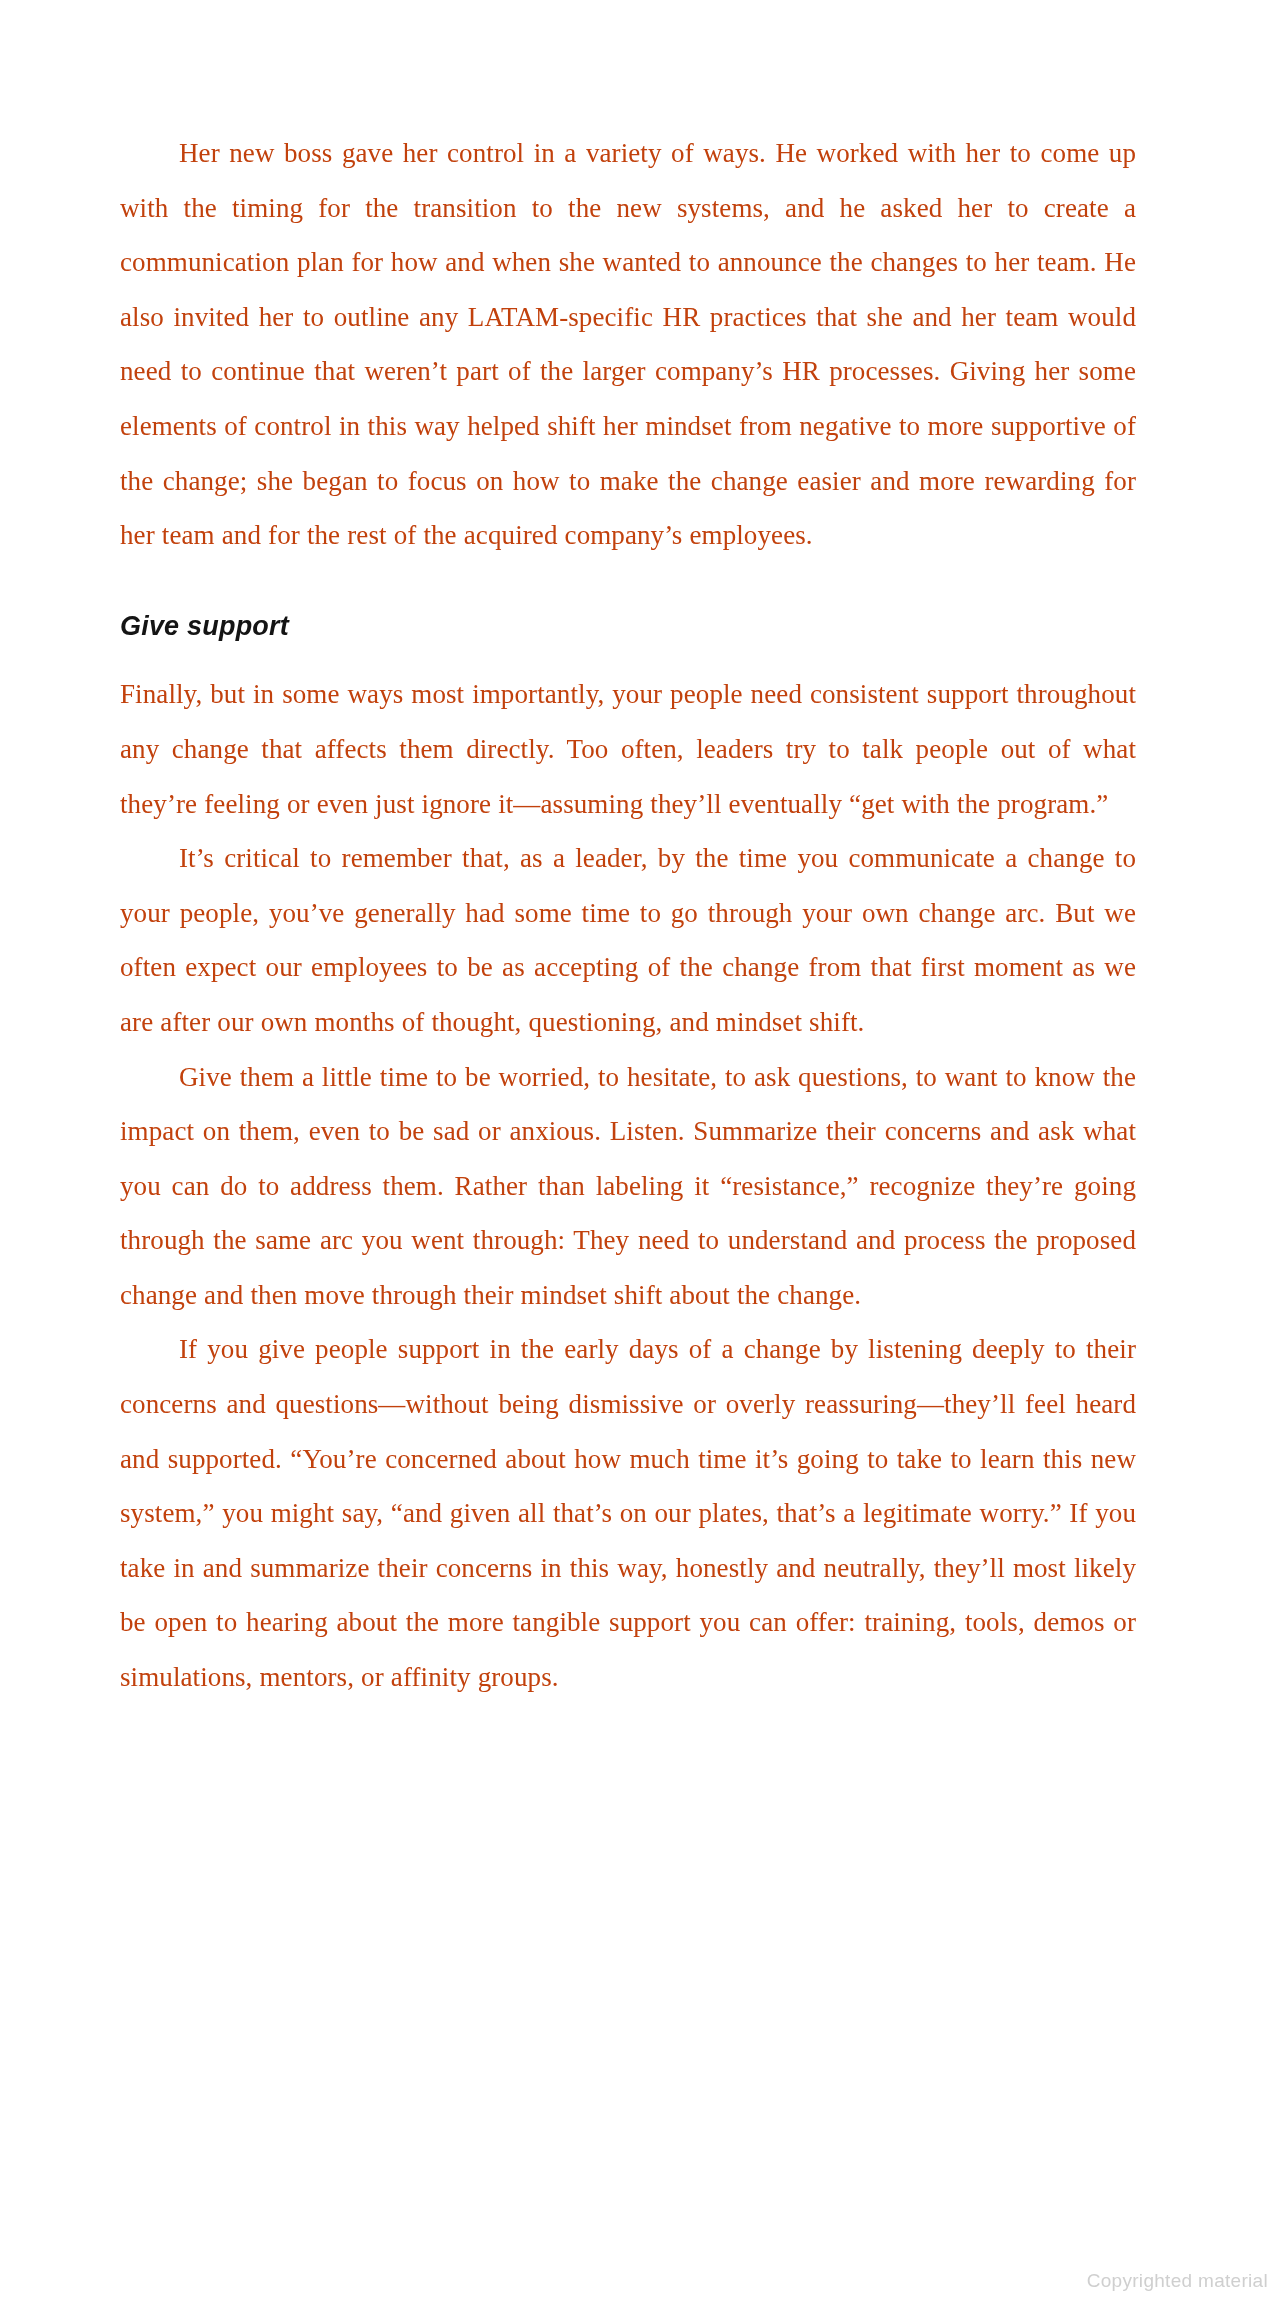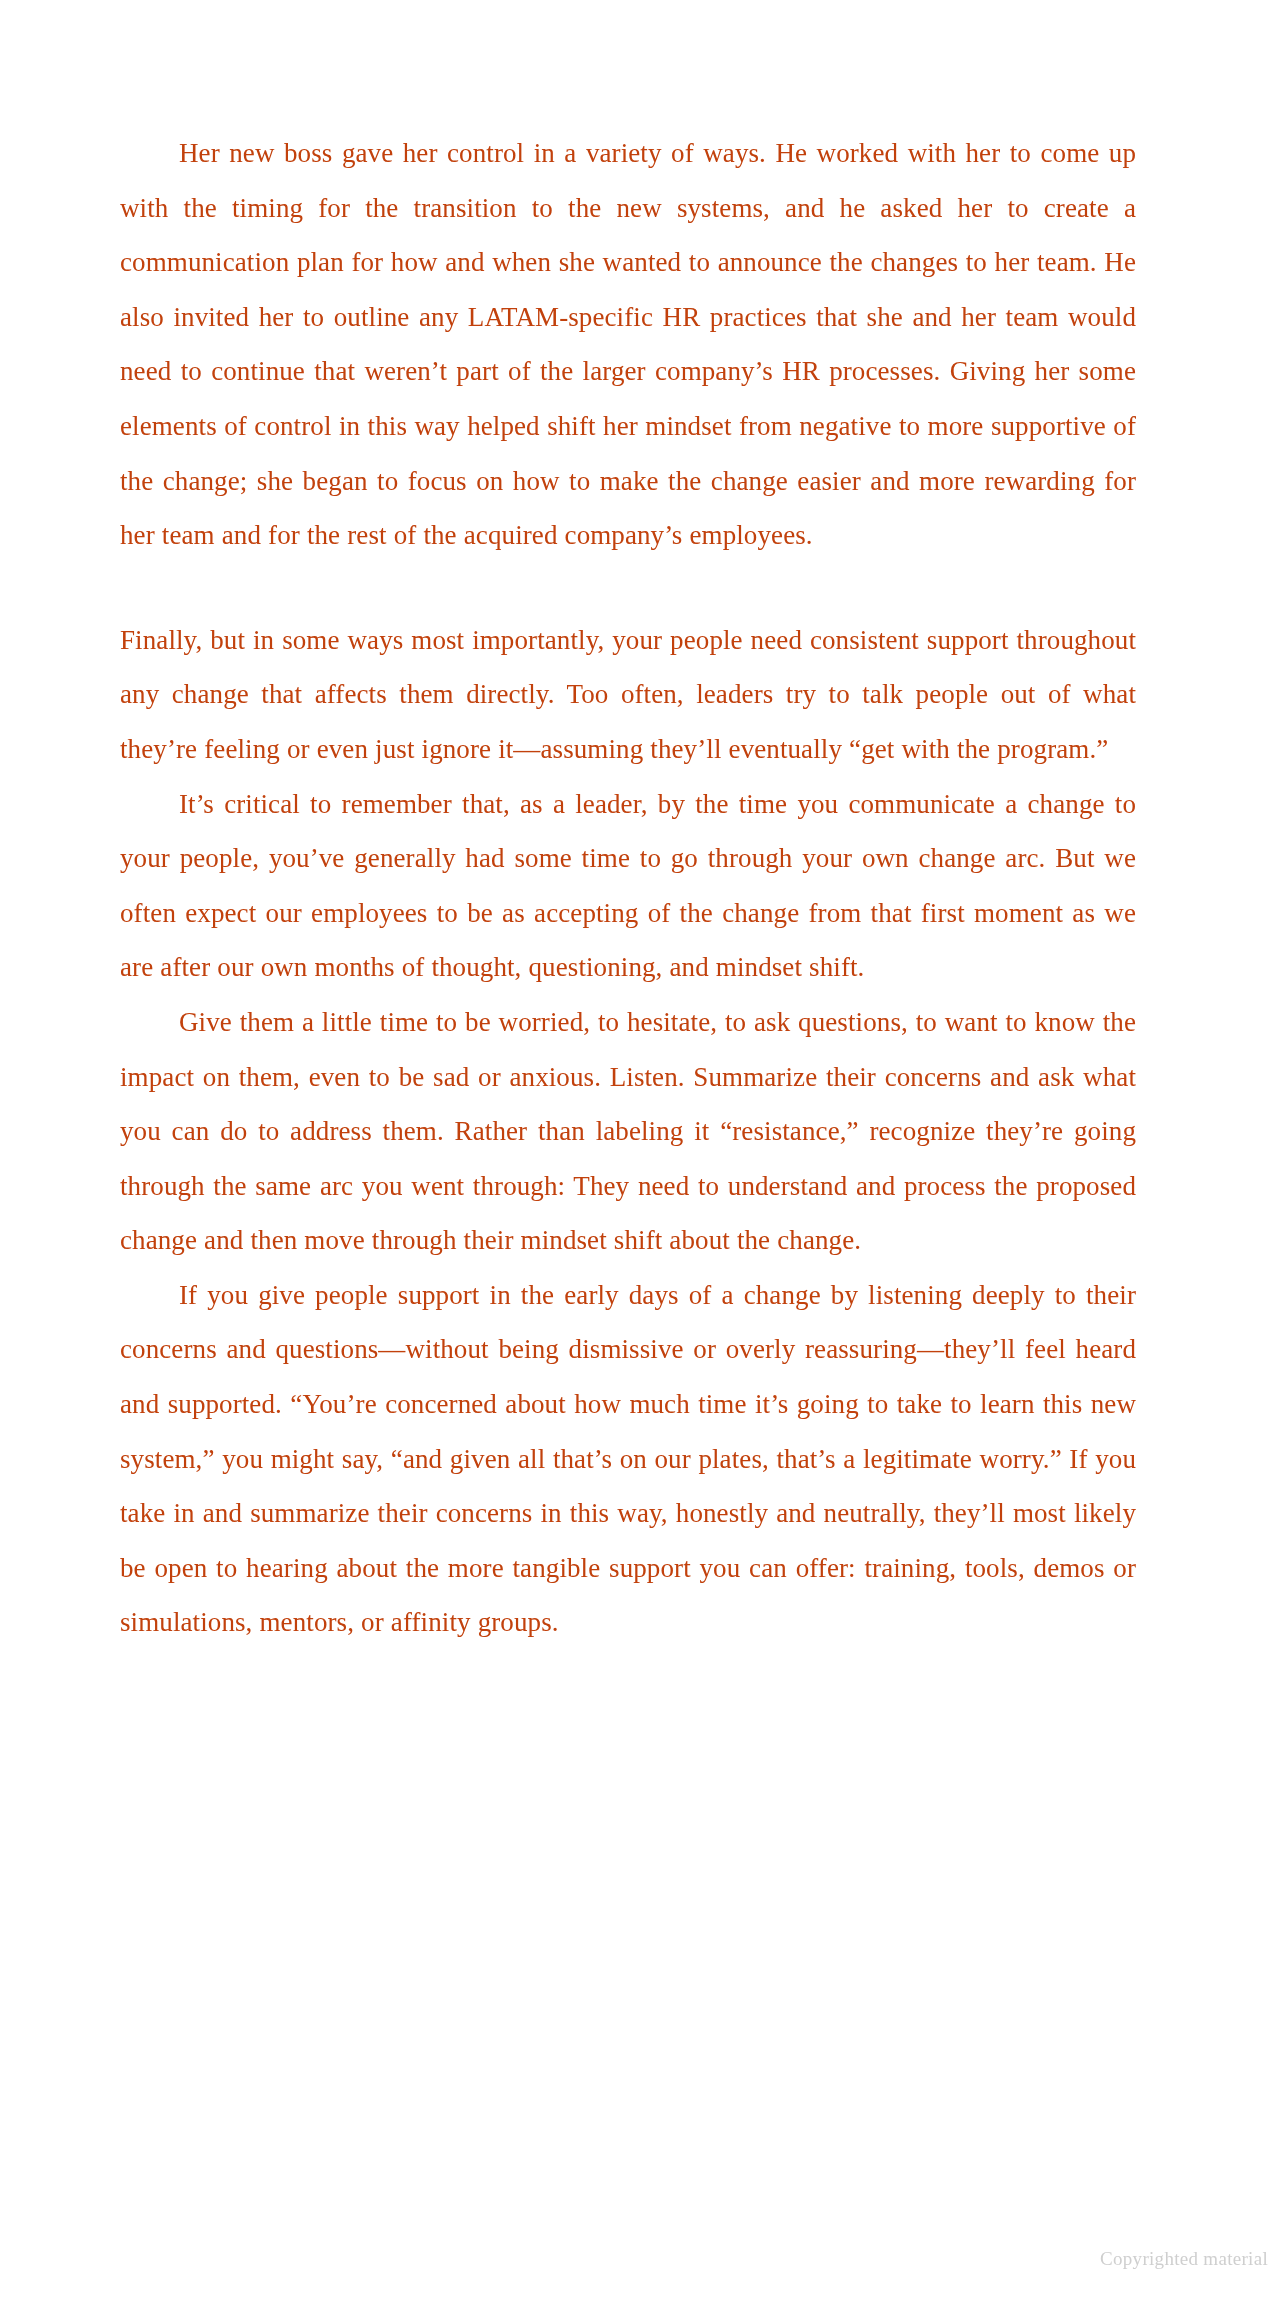--- a/index.html
+++ b/index.html
@@ -65,40 +65,41 @@
     color: #141414;
     letter-spacing: 0.2px;
   }
 
   .gap-before-heading { height: 36px; }
   .gap-after-heading  { height: 14px; }
 
   #copyright-notice {
     position: absolute;
     right: 12px;
-    bottom: 32px;
-    font-family: Liberation Serif, serif;
+    bottom: 10px;
+    font-family: Liberation Sans, sans-serif;
     font-size: 19px;
     line-height: 22px;
     color: #cfcfcf;
     letter-spacing: 0.3px;
     white-space: nowrap;
   }
 </style>
 </head>
 <body>
 
 <div id="page">
 
   <div id="text-column">
 
     <p class="body-para indent">Her new boss gave her control in a variety of ways. He worked with her to come up with the timing for the transition to the new systems, and he asked her to create a communication plan for how and when she wanted to announce the changes to her team. He also invited her to outline any LATAM-specific HR practices that she and her team would need to continue that weren’t part of the larger company’s HR processes. Giving her some elements of control in this way helped shift her mindset from negative to more supportive of the change; she began to focus on how to make the change easier and more rewarding for her team and for the rest of the acquired company’s employees.</p>
 
     <div class="gap-before-heading"></div>
 
+    <h3 class="section-heading">Give support</h3>
 
     <div class="gap-after-heading"></div>
 
     <p class="body-para noindent">Finally, but in some ways most importantly, your people need consistent support throughout any change that affects them directly. Too often, leaders try to talk people out of what they’re feeling or even just ignore it—assuming they’ll eventually “get with the program.”</p>
 
     <p class="body-para indent">It’s critical to remember that, as a leader, by the time you communicate a change to your people, you’ve generally had some time to go through your own change arc. But we often expect our employees to be as accepting of the change from that first moment as we are after our own months of thought, questioning, and mindset shift.</p>
 
     <p class="body-para indent">Give them a little time to be worried, to hesitate, to ask questions, to want to know the impact on them, even to be sad or anxious. Listen. Summarize their concerns and ask what you can do to address them. Rather than labeling it “resistance,” recognize they’re going through the same arc you went through: They need to understand and process the proposed change and then move through their mindset shift about the change.</p>
 
     <p class="body-para indent">If you give people support in the early days of a change by listening deeply to their concerns and questions—without being dismissive or overly reassuring—they’ll feel heard and supported. “You’re concerned about how much time it’s going to take to learn this new system,” you might say, “and given all that’s on our plates, that’s a legitimate worry.” If you take in and summarize their concerns in this way, honestly and neutrally, they’ll most likely be open to hearing about the more tangible support you can offer: training, tools, demos or simulations, mentors, or affinity groups.</p>

